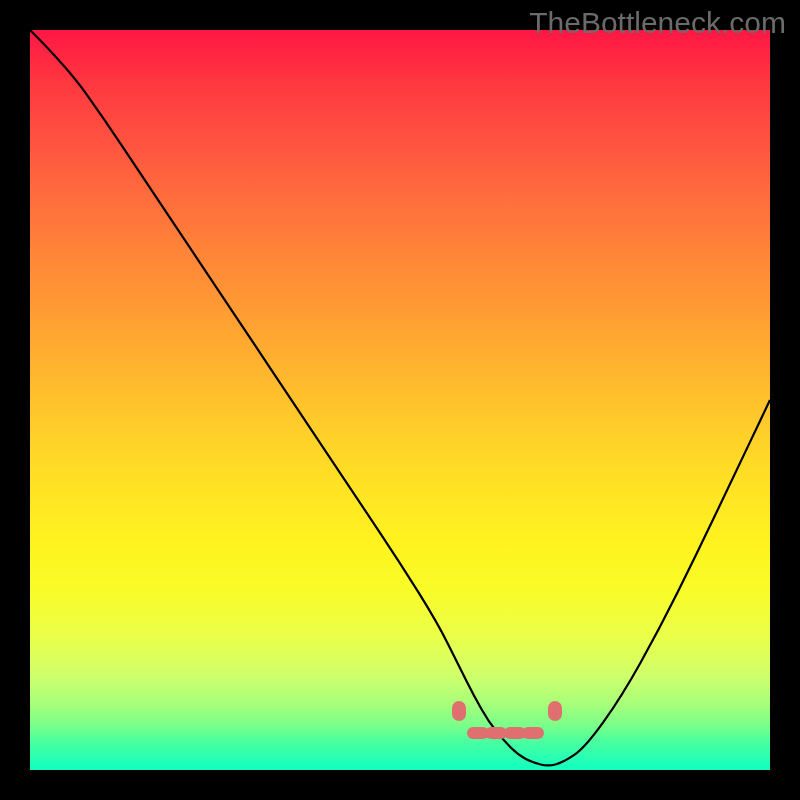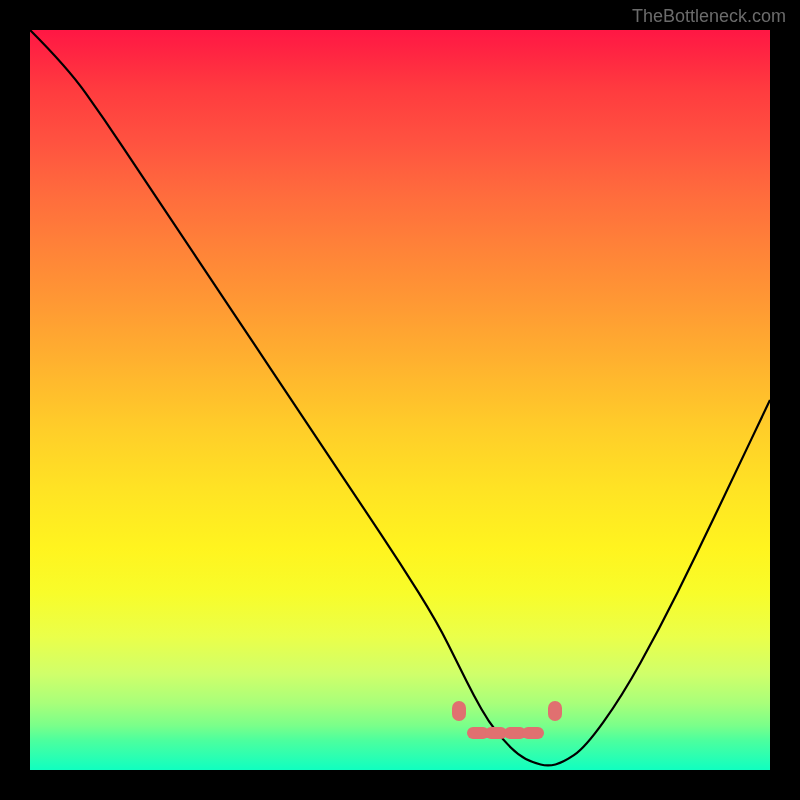--- a/index.html
+++ b/index.html
@@ -8,21 +8,21 @@
     height: 800px;
     background: #000;
     position: relative;
     font-family: Arial, sans-serif;
   }
   .attribution {
     position: absolute;
     top: 6px;
     right: 14px;
     color: #6b6b6b;
-    font-size: 18px;
+    font-size: 30px;
     font-weight: 500;
     z-index: 10;
   }
   .plot-area {
     position: absolute;
     left: 30px;
     top: 30px;
     width: 740px;
     height: 740px;
     background: linear-gradient(to bottom,

